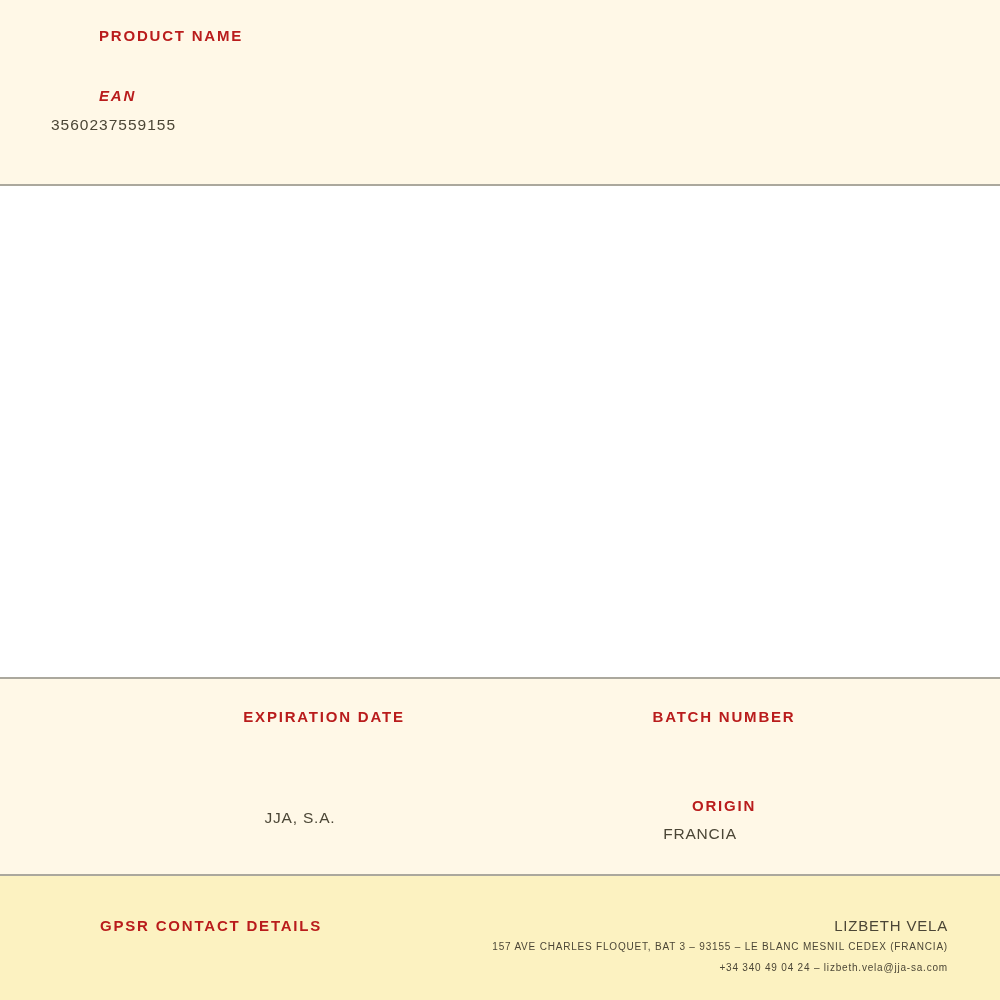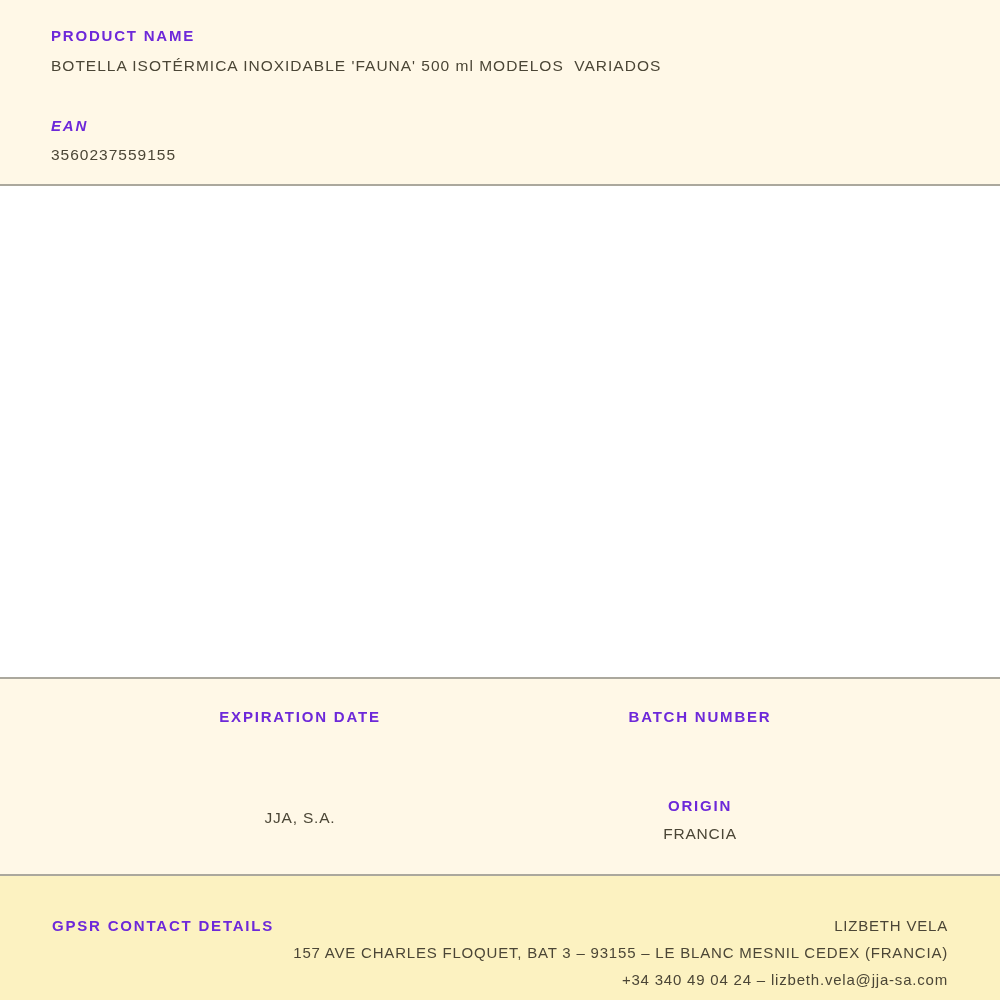--- a/index.html
+++ b/index.html
@@ -23,22 +23,23 @@
   .sec-top {
     background: #FFF8E7;
     height: 186px;
     padding: 28px 51px 0 51px;
     border-bottom: 2px solid #ABA89D;
   }
   .field-label {
     font-weight: bold;
     font-size: 15px;
     letter-spacing: 1.8px;
-    color: #6d28d9;
+    color: #b91c1c;
     line-height: 16px;
+    margin-left: 48px;
   }
   .field-value {
     font-size: 15.5px;
     letter-spacing: 1px;
     line-height: 16px;
     white-space: pre-wrap;
   }
   .sec-top .field-value { margin-top: 14px; }
   .sec-top .field-ean { margin-top: 44px; font-style: italic; }
   .sec-top .field-ean + .field-value { margin-top: 13px; }
@@ -78,37 +79,36 @@
     height: 124px;
     padding: 42px 52px 0 52px;
   }
   .contact-row {
     display: flex;
     justify-content: space-between;
     align-items: baseline;
   }
   .contact-line {
     text-align: right;
-    font-size: 15px;
+    font-size: 10px;
     letter-spacing: 0.8px;
     line-height: 16px;
-    margin-top: 11px;
+    margin-top: 5px;
   }
   .contact-name {
     font-size: 15px;
     letter-spacing: 0.8px;
     line-height: 16px;
   }
 </style>
 </head>
 <body>
 
 <div class="sec sec-top">
   <div class="field-label">PRODUCT NAME</div>
-  <div class="field-value">BOTELLA ISOTÉRMICA INOXIDABLE 'FAUNA' 500 ml MODELOS  VARIADOS</div>
   <div class="field-label field-ean">EAN</div>
   <div class="field-value">3560237559155</div>
 </div>
 
 <div class="sec sec-middle"></div>
 
 <div class="sec sec-grid">
   <div class="grid-row grid-row-1">
     <div class="grid-cell">
       <div class="field-label">EXPIRATION DATE</div>

